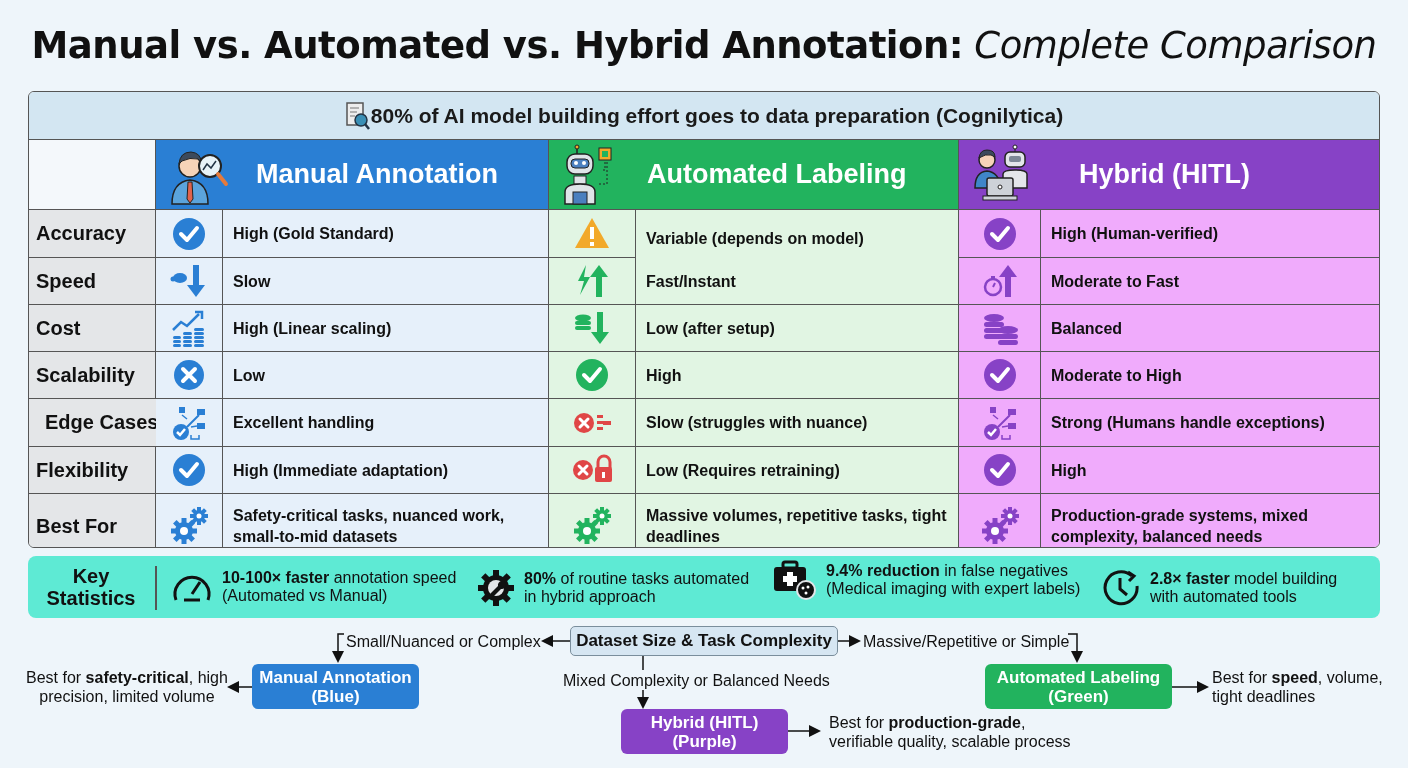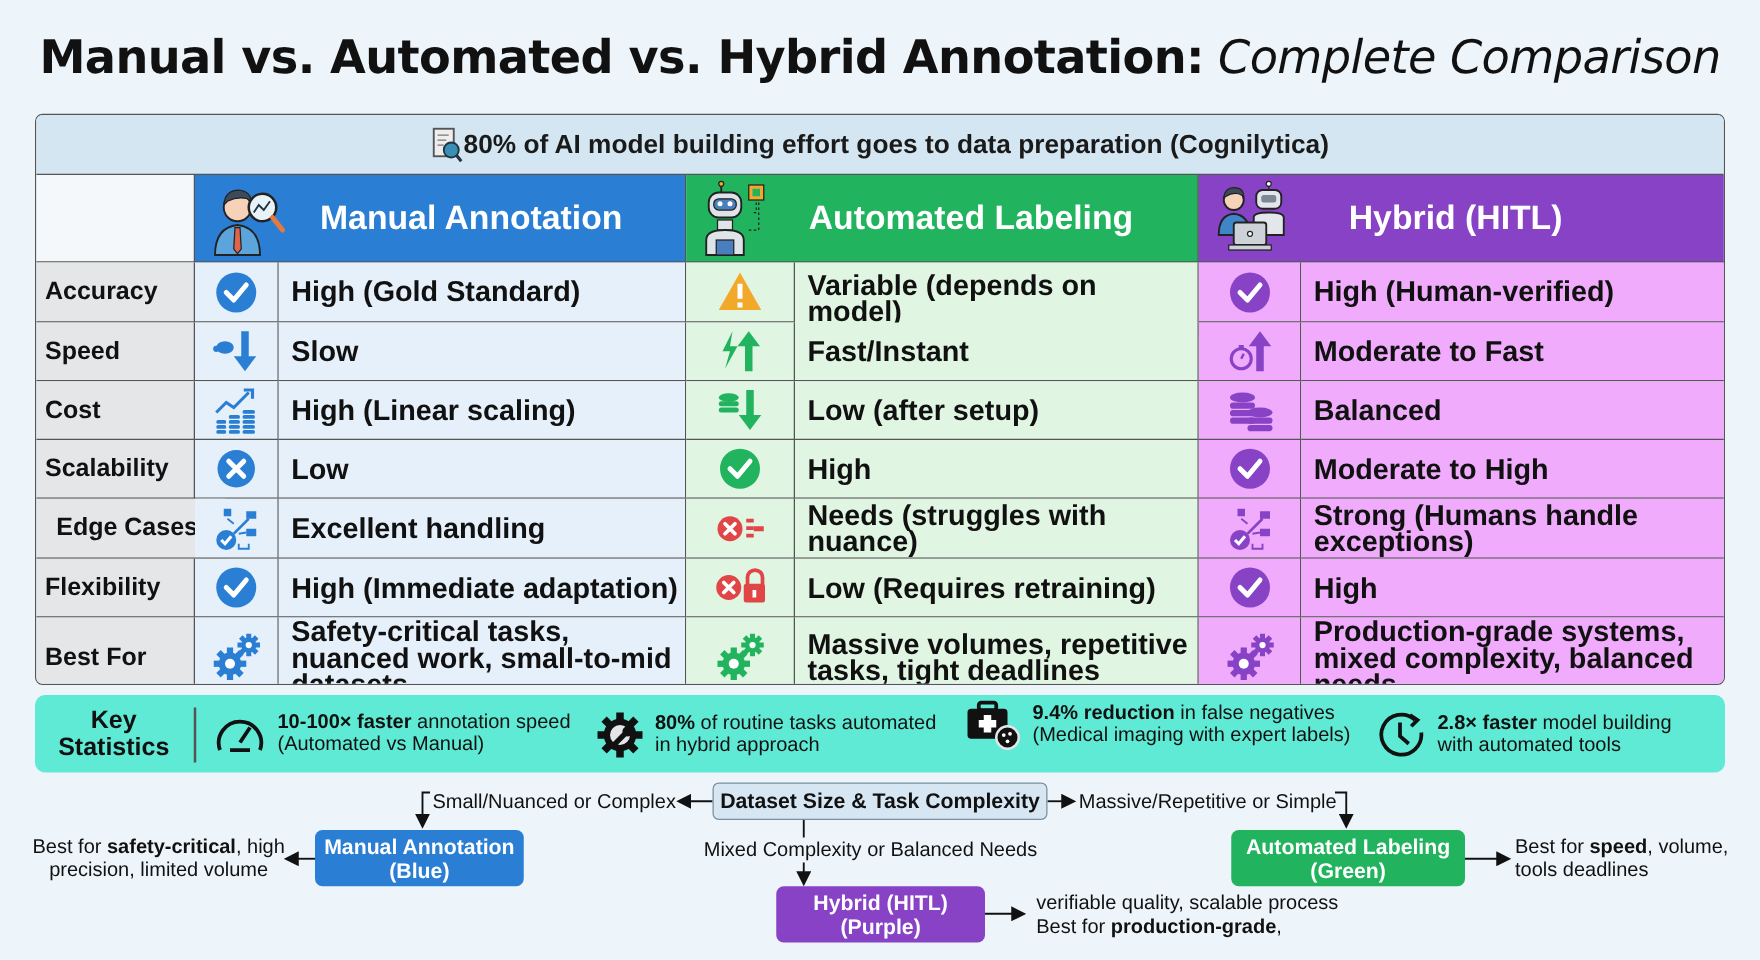--- a/index.html
+++ b/index.html
@@ -12,21 +12,21 @@
   .table { position: absolute; left: 28px; top: 91px; width: 1352px; height: 457px; border: 1.5px solid #555; border-radius: 6px; overflow: hidden; background: #f6f9fb; }
   .banner { position: absolute; left: 0; top: 0; width: 100%; height: 48px; background: #d3e6f2; border-bottom: 1.5px solid #555; display: flex; align-items: center; justify-content: center; gap: 0; font-size: 21px; font-weight: bold; color: #1a1a1a; }
   .banner svg { width: 26px; height: 30px; }
 
   .cell { position: absolute; border-right: 1.2px solid #555; border-bottom: 1.2px solid #555; display: flex; align-items: center; }
   .hdr { color: #fff; font-weight: bold; font-size: 27px; }
   .hdr .hicon { position: absolute; left: 14px; top: 4px; width: 60px; height: 62px; }
   .lbl { background: #e4e6e8; font-weight: bold; font-size: 20px; padding-left: 7px; }
   .ic { justify-content: center; }
   .ic svg { width: 40px; height: 40px; }
-  .tx { font-weight: bold; font-size: 23px; padding-left: 10px; line-height: 21px; }
+  .tx { font-weight: bold; font-size: 16px; padding-left: 10px; line-height: 21px; }
   .m-bg { background: #e6f0fa; }
   .a-bg { background: #e1f5e3; }
   .h-bg { background: #f0abfc; }
 
   .stats { position: absolute; left: 28px; top: 556px; width: 1352px; height: 62px; background: #5eead4; border-radius: 8px; }
   .stats .key { position: absolute; left: 18px; top: 9px; width: 90px; text-align: center; font-weight: bold; font-size: 20px; line-height: 22px; color: #111; }
   .stats .sep { position: absolute; left: 127px; top: 10px; width: 1.5px; height: 44px; background: #555; }
   .stat { position: absolute; display: flex; align-items: center; gap: 8px; font-size: 16px; line-height: 18px; color: #111; }
   .stat svg { flex: none; }
   .stat b { font-weight: bold; }
@@ -283,21 +283,21 @@
           <path d="M8 16 L16 24 M16 16 L8 24" stroke="#fff" stroke-width="3" stroke-linecap="round"></path>
           <g fill="#e04646">
             <rect x="25" y="12" width="6" height="3"></rect>
             <rect x="25" y="18" width="6" height="3"></rect>
             <rect x="25" y="24" width="6" height="3"></rect>
             <rect x="31" y="18" width="8" height="4"></rect>
           </g>
         </svg>
       </div>
       <div class="cell tx a-bg" style="left:607px;top:307px;width:323px;height:48px;">
-        <span>Needs (struggles with nuance)</span>
+        <span>Slow (struggles with nuance)</span>
       </div>
       <div class="cell ic h-bg" style="left:930px;top:307px;width:82px;height:48px;">
         <svg viewBox="0 0 40 40">
           <g fill="#8742c6">
             <rect x="10" y="4" width="6" height="6"></rect>
             <rect x="28" y="6" width="8" height="6"></rect>
             <rect x="28" y="20" width="8" height="6"></rect>
           </g>
           <line x1="18" y1="24" x2="30" y2="12" stroke="#8742c6" stroke-width="2"></line>
           <line x1="13" y1="12" x2="18" y2="16" stroke="#8742c6" stroke-width="1.5"></line>
@@ -533,18 +533,18 @@
       <div>(Purple)</div>
     </div>
   </div>
 
 <div class="fc-t" style="left:26px;top:668px;text-align:center;">
     <div><span>Best for </span><b>safety-critical</b><span>, high</span></div>
     <div>precision, limited volume</div>
   </div>
 <div class="fc-t" style="left:1212px;top:668px;">
     <div><span>Best for </span><b>speed</b><span>, volume,</span></div>
-    <div>tools deadlines</div>
+    <div>tight deadlines</div>
   </div>
 <div class="fc-t" style="left:829px;top:713px;">
+    <div><span>Best for </span><b>production-grade</b><span>,</span></div>
     <div>verifiable quality, scalable process</div>
-    <div><span>Best for </span><b>production-grade</b><span>,</span></div>
   </div>
 
 </body></html>

